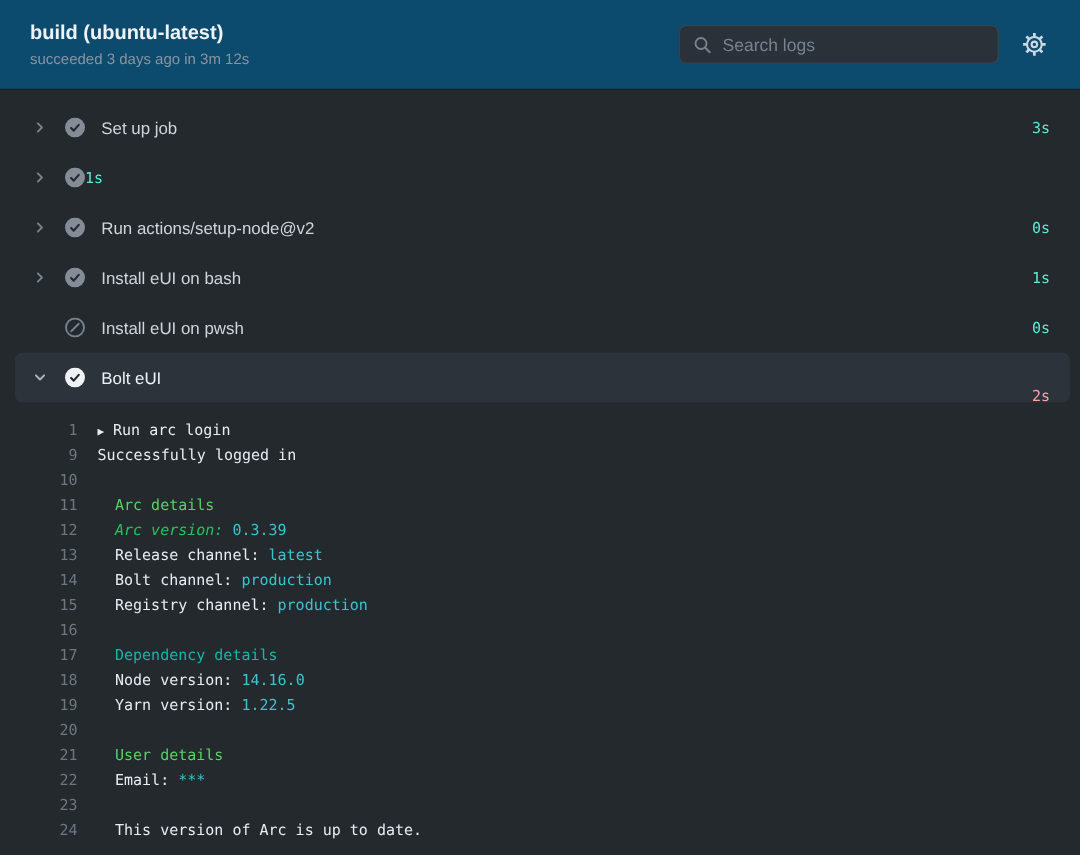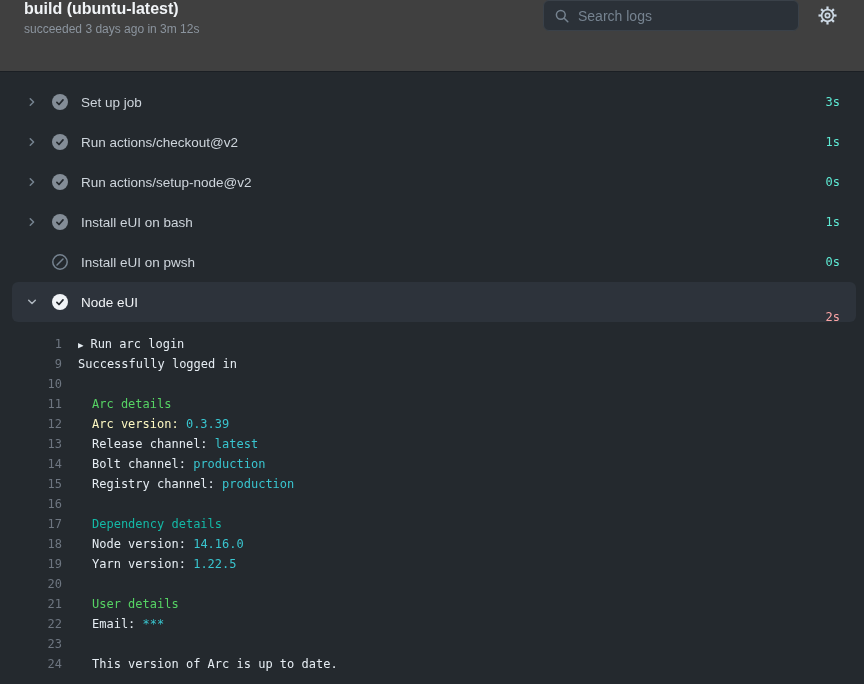--- a/index.html
+++ b/index.html
@@ -6,25 +6,25 @@
   html, body { width: 864px; height: 684px; overflow: hidden; }
   body {
     background: #24292e;
     font-family: "Liberation Sans", sans-serif;
     color: #d0d7de;
   }
   
   .header {
     height: 72px;
     display: flex;
-    align-items: flex-start;
+    align-items: center;
     justify-content: space-between;
     padding: 0 24px;
     border-bottom: 1px solid #1b1f24;
-    background: #404040;
+    background: #0c4a6e;
   }
   .job-title { font-size: 16px; font-weight: bold; color: #f0f3f6; }
   .job-subtitle { font-size: 12px; color: #8b949e; margin-top: 4px; }
   .header-right { display: flex; align-items: center; gap: 16px; }
   .search-box {
     width: 256px; height: 31px;
     background: #2b3138;
     border: 1px solid #3a4149;
     border-radius: 6px;
     display: flex; align-items: center;
@@ -145,21 +145,20 @@
         </span>
       </span>
       <span class="status-ico">
         <span style="display: flex;">
           <svg width="16" height="16" viewBox="0 0 16 16">
             <circle cx="8" cy="8" r="8" fill="#848d97"></circle>
             <path d="M4.9 8.4l2.1 2.1 4-4.6" fill="none" stroke="#24292e" stroke-width="1.7" stroke-linecap="round" stroke-linejoin="round"></path>
           </svg>
         </span>
       </span>
-      <span class="step-name">Run actions/checkout@v2</span>
       <span class="step-duration">1s</span>
     </div>
     <div class="step-row">
       <span class="chev">
         <span style="display: flex;">
           <svg width="14" height="14" viewBox="0 0 16 16">
             <path d="M6 4.2l3.8 3.8L6 11.8" fill="none" stroke="#768390" stroke-width="1.7" stroke-linecap="round" stroke-linejoin="round"></path>
           </svg>
         </span>
       </span>
@@ -215,21 +214,21 @@
         </span>
       </span>
       <span class="status-ico">
         <span style="display: flex;">
           <svg width="16" height="16" viewBox="0 0 16 16">
             <circle cx="8" cy="8" r="8" fill="#f0f3f6"></circle>
             <path d="M4.9 8.4l2.1 2.1 4-4.6" fill="none" stroke="#24292e" stroke-width="1.7" stroke-linecap="round" stroke-linejoin="round"></path>
           </svg>
         </span>
       </span>
-      <span class="step-name">Node eUI</span>
+      <span class="step-name">Bolt eUI</span>
       <span class="step-duration">2s</span>
     </div>
   </div>
 
 <div class="log" id="log">
     <div class="log-line">
       <span class="log-num">1</span>
       <span class="log-text"><span class="tri">▶</span><span style="color: rgb(230, 237, 243);">Run arc login</span></span>
     </div>
     <div class="log-line">
@@ -239,21 +238,21 @@
     <div class="log-line">
       <span class="log-num">10</span>
       <span class="log-text"></span>
     </div>
     <div class="log-line">
       <span class="log-num">11</span>
       <span class="log-text indent"><span style="color: rgb(86, 211, 100);">Arc details</span></span>
     </div>
     <div class="log-line">
       <span class="log-num">12</span>
-      <span class="log-text indent"><span style="color: #fef9c3;">Arc version: </span><span style="color: rgb(57, 197, 207);">0.3.39</span></span>
+      <span class="log-text indent"><span style="color: #22c55e; font-style: italic;">Arc version: </span><span style="color: rgb(57, 197, 207);">0.3.39</span></span>
     </div>
     <div class="log-line">
       <span class="log-num">13</span>
       <span class="log-text indent"><span style="color: rgb(230, 237, 243); text-align: right;">Release channel: </span><span style="color: rgb(57, 197, 207);">latest</span></span>
     </div>
     <div class="log-line">
       <span class="log-num">14</span>
       <span class="log-text indent"><span style="color: rgb(230, 237, 243);">Bolt channel: </span><span style="color: rgb(57, 197, 207);">production</span></span>
     </div>
     <div class="log-line">

